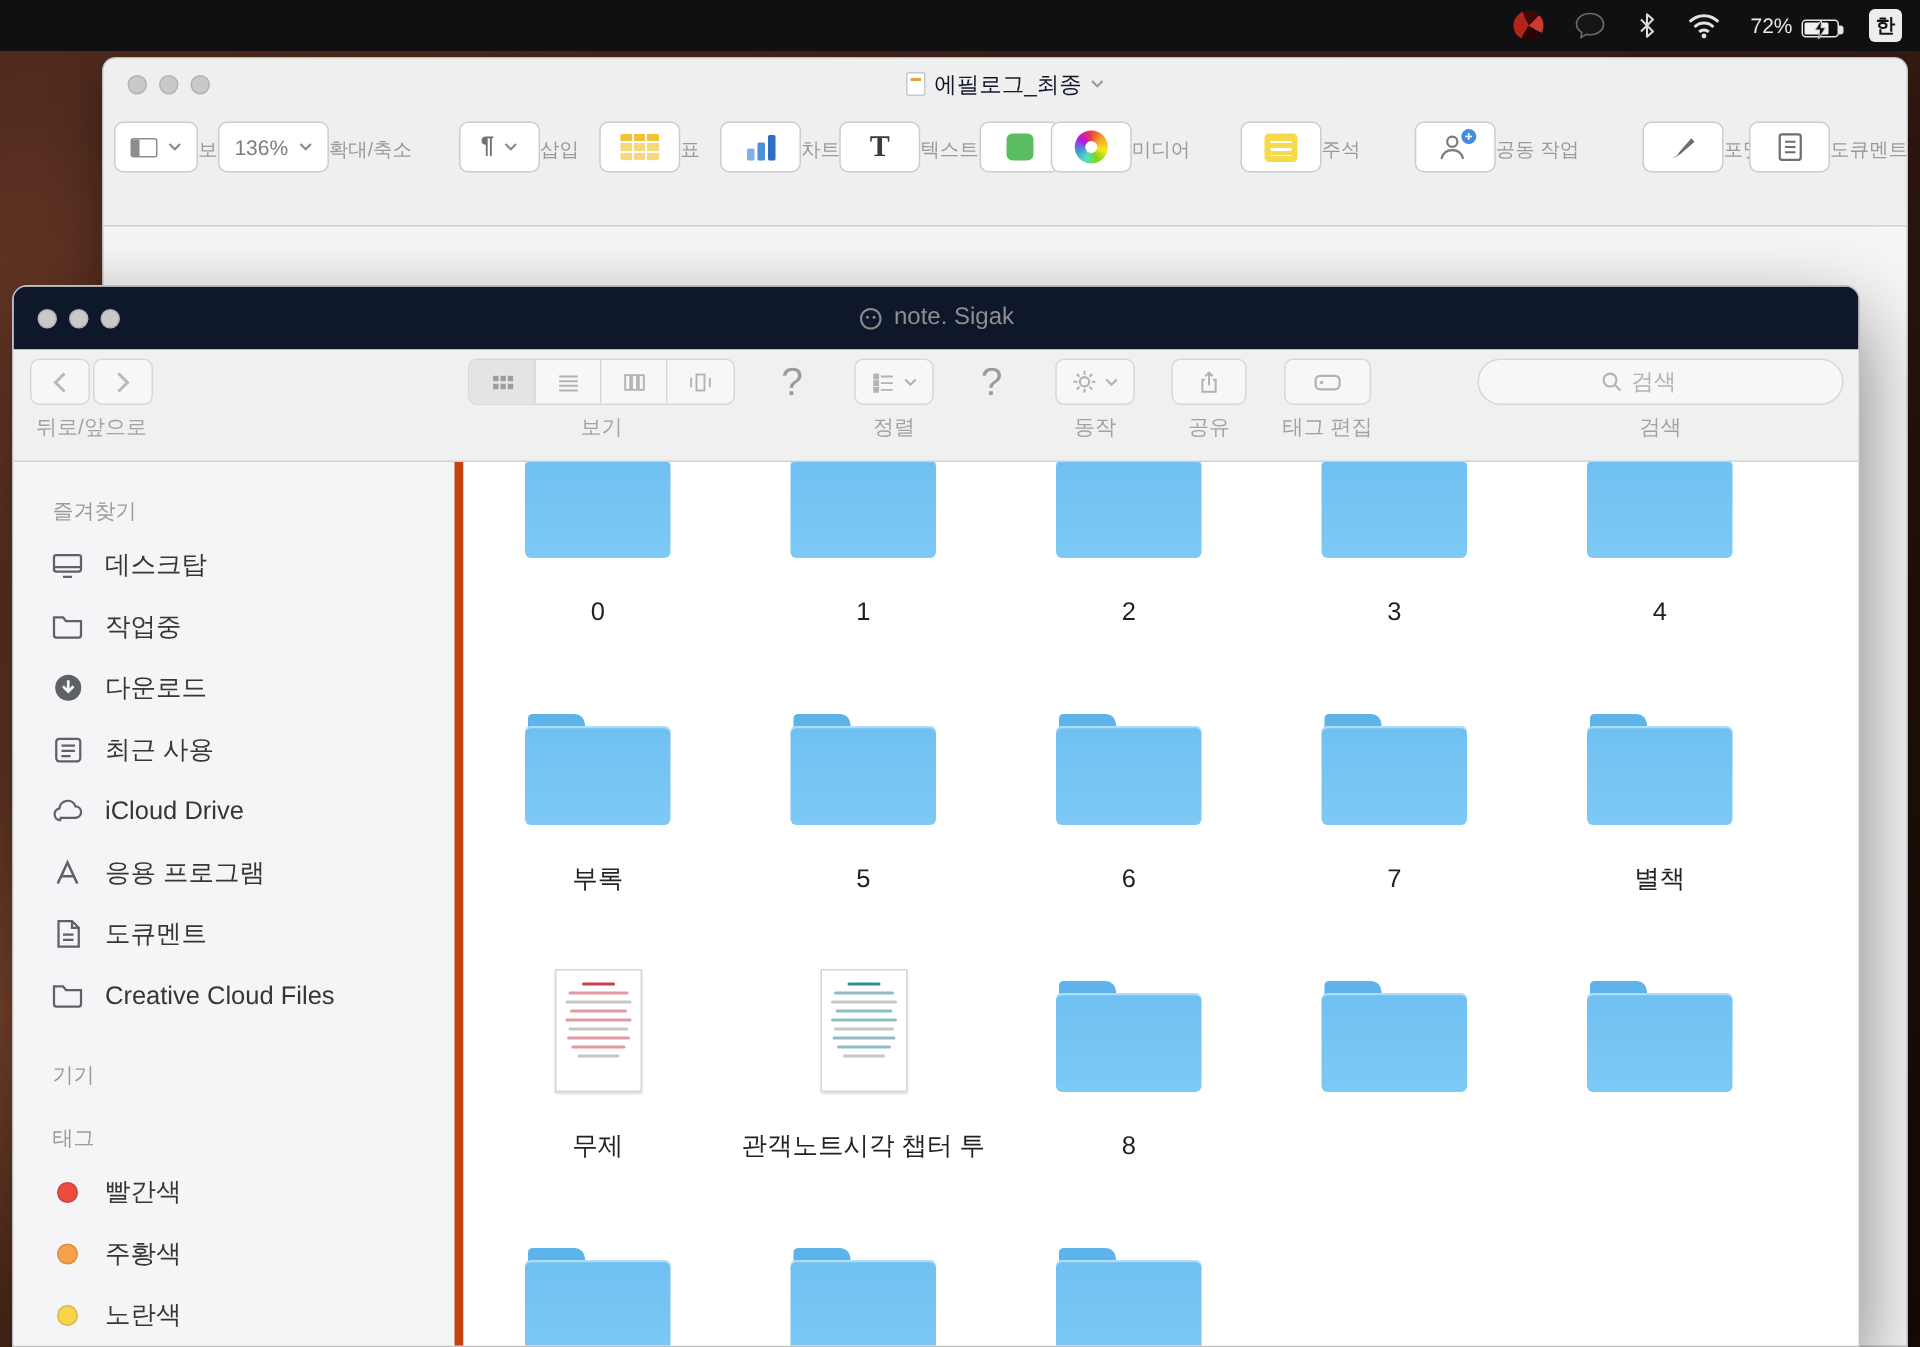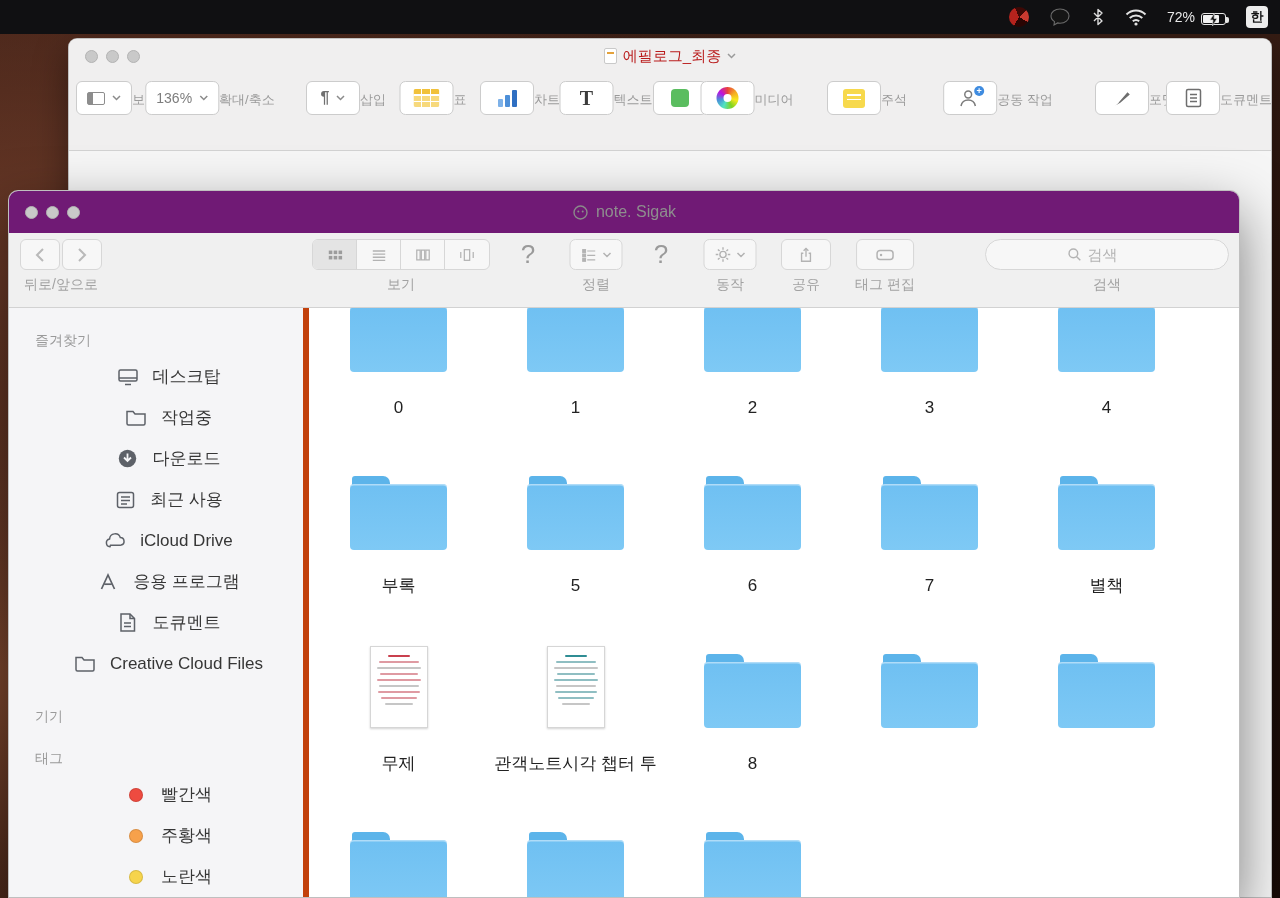--- a/index.html
+++ b/index.html
@@ -27,21 +27,21 @@
   
   .lights { display:flex; gap:8px; }
   .light { width:13px; height:13px; border-radius:50%; background:#c9c9c9; border:1px solid #b3b3b3; }
 
   
   .pages-window { position:absolute; left:68px; top:38px; width:1204px; height:860px; z-index:10;
     background:#f6f6f6; border-radius:9px 9px 0 0; border:1px solid rgba(0,0,0,.22);
     box-shadow:0 14px 34px rgba(0,0,0,.4); overflow:hidden; }
   .pg-titlebar { position:relative; height:34px; background:#f0efef; display:flex; align-items:center; }
   .pg-titlebar .lights { position:absolute; left:16px; }
-  .pg-title { margin:0 auto; display:flex; align-items:center; gap:6px; color:#b91c1c; font-size:15px; }
+  .pg-title { margin:0 auto; display:flex; align-items:center; gap:6px; color:#0f172a; font-size:15px; }
   .pg-doc-ico { width:13px; height:16px; background:#fff; border:1px solid #c9c9c9; border-radius:2px; position:relative; }
   .pg-doc-ico::after { content:''; position:absolute; left:2px; top:3px; right:2px; height:1.5px; background:#e4a23c; }
   .pg-toolbar { position:relative; height:78px; border-bottom:1px solid #d2d2d2; background:#f0efef; }
   .ptb-item { position:absolute; top:8px; transform:translateX(-50%); display:flex; flex-direction:row; align-items:center; }
   .ptb-btn { height:34px; min-width:54px; padding:0 10px; background:#ffffff; border:1px solid #cccccc; border-radius:6px;
     display:flex; align-items:center; justify-content:center; gap:7px; }
   .ptb-label { margin-top:4px; font-size:13px; color:#9a9a9a; white-space:nowrap; }
   .ptb-text { color:#7d7d7d; font-size:14px; }
   .icon-viewpane { width:18px; height:13px; border:1.5px solid #8d8d8d; border-radius:2px; position:relative; }
   .icon-viewpane::before { content:''; position:absolute; left:0; top:0; bottom:0; width:5px; background:#8d8d8d; }
@@ -64,21 +64,21 @@
   .icon-comment::after { content:''; position:absolute; left:4px; right:4px; top:5px; height:10px;
     background:repeating-linear-gradient(#fff 0 1.6px, rgba(0,0,0,0) 1.6px 4.8px); }
   .icon-collab { position:relative; width:24px; height:20px; }
   .icon-collab .plus { position:absolute; right:-2px; top:-2px; width:10px; height:10px; border-radius:50%; background:#3f8ce0;
     color:#fff; font-size:9px; line-height:10px; text-align:center; font-weight:bold; }
 
   
   .finder-window { position:absolute; left:8px; top:190px; width:1232px; height:708px; z-index:30;
     background:#fff; border-radius:10px 10px 0 0; border:1px solid rgba(0,0,0,.25);
     box-shadow:0 22px 55px rgba(0,0,0,.5); overflow:hidden; }
-  .fd-titlebar { position:relative; height:42px; background:#701a75; display:flex; align-items:center;justify-content:flex-end; }
+  .fd-titlebar { position:relative; height:42px; background:#0f172a; display:flex; align-items:center;justify-content:flex-end; }
   .fd-titlebar .lights { position:absolute; left:16px; }
   .fd-title { margin:0 auto; display:flex; align-items:center; gap:7px; color:#8e8e8e; font-size:16px; }
   .fd-toolbar { position:relative; height:75px; background:#f0f0f0; border-bottom:1px solid #d2d2d2; }
   .ft-item { position:absolute; top:6px; transform:translateX(-50%); display:flex; flex-direction:column; align-items:center; }
   .ft-label { margin-top:6px; font-size:14px; color:#a2a2a2; white-space:nowrap; }
   .ft-btn { height:31px; background:#f7f7f7; border:1px solid #d7d7d7; border-radius:6px;
     display:flex; align-items:center; justify-content:center; gap:5px; padding:0 10px; }
   .nav-group { display:flex; gap:2px; }
   .seg { display:flex; border:1px solid #d7d7d7; border-radius:6px; overflow:hidden; background:#f7f7f7; height:31px; }
   .seg > div { width:44px; display:flex; align-items:center; justify-content:center; border-right:1px solid #d7d7d7; }
@@ -86,21 +86,21 @@
   .seg > div.on { background:#e4e4e4; }
   .qmark { font-size:26px; color:#9a9a9a; height:31px; display:flex; align-items:center; }
   .search-field { width:244px; height:31px; border:1px solid #d7d7d7; border-radius:16px; background:#f7f7f7;
     display:flex; align-items:center; justify-content:center; gap:6px; }
   .search-field input { border:none; outline:none; background:transparent; width:60px; font-size:15px; color:#555; text-align:left; }
   .search-field input::placeholder { color:#b3b3b3; }
 
   .fd-body { display:flex; height:591px; }
   .fd-sidebar { width:300px; background:#f5f5f7; border-right:6px solid #c2410c; padding:14px 0 0 24px; overflow:hidden; }
   .sb-section-title { font-size:14px; color:#9a9a9a; margin:10px 0 6px 2px; }
-  .sb-item { display:flex; align-items:center; gap:13px; height:41px; cursor:default;justify-content:center; }
+  .sb-item { display:flex; align-items:center; gap:13px; height:41px; cursor:default; }
   .sb-label { font-size:17px; color:#363636; white-space:nowrap; }
   .sb-icon { width:24px; display:flex; justify-content:center; }
   .tag-dot { width:14px; height:14px; border-radius:50%; margin:0 5px; box-shadow:inset 0 0 0 1px rgba(0,0,0,.12); }
 
   .fd-content { position:relative; flex:1; background:#fff; overflow:hidden; }
   .file-grid { position:absolute; left:1px; top:-20px; display:grid; grid-template-columns:repeat(5,177px); grid-auto-rows:178px; }
   .cell { display:flex; flex-direction:column; align-items:center; }
   .icon-area { height:84px; display:flex; align-items:flex-end; justify-content:center; }
   .cell-label { margin-top:26px; font-size:17px; color:#222; white-space:nowrap; line-height:1.2; }
   .folder { width:97px; height:74px; position:relative; }

